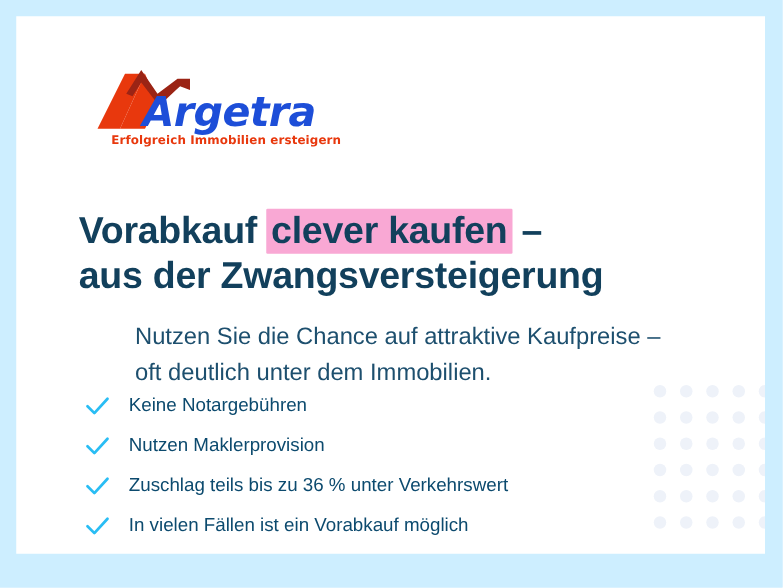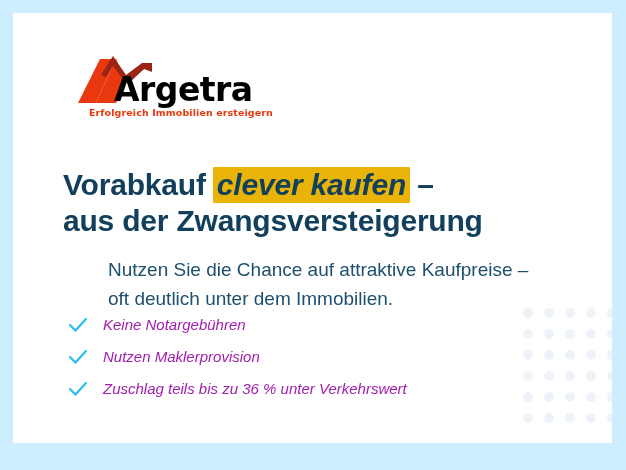--- a/index.html
+++ b/index.html
@@ -67,24 +67,25 @@
     top: 0;
     width: 200px;
     height: 56px;
   }
   #logo-word {
     position: absolute;
     left: 46px;
     top: 20px;
     font-size: 33px;
     font-weight: bold;
-    color: #000000;
+    color: #1d4ed8;
     letter-spacing: -0.5px;
     line-height: 1;
     font-family: "DejaVu Sans", sans-serif;
+    font-style: italic;
   }
   #logo-tagline {
     position: absolute;
     left: 1px;
     top: 54px;
     font-size: 9.5px;
     font-weight: bold;
     color: #e8380d;
     letter-spacing: 0.1px;
     white-space: nowrap;
@@ -125,25 +126,24 @@
     width: 520px;
     z-index: 2;
     font-size: 30px;
     font-weight: bold;
     color: #12405c;
     line-height: 36px;
     letter-spacing: -0.2px;
   }
   #headline .ln { display: block; white-space: nowrap; }
   #headline .hl {
-    background: #eab308;
+    background: #f9a8d4;
     padding: 1px 4px 2px 4px;
     margin: 16px -1px;
     border-radius: 1px;
-    font-style: italic;
   }
 
   
   #subheading {
     position: absolute;
     left: 51px;
     top: 223px;
     width: 520px;
     z-index: 2;
     font-size: 19px;
@@ -169,24 +169,23 @@
   }
   .check-icon {
     width: 20px;
     height: 20px;
     flex: 0 0 20px;
     margin-right: 15px;
   }
   .check-icon svg { display: block; }
   .bullet-label {
     font-size: 15px;
-    color: #a21caf;
+    color: #0c4a6e;
     line-height: 20px;
     white-space: nowrap;
-    font-style: italic;
   }
 </style>
 </head>
 <body>
 
 <div id="banner">
   <div id="card">
 
     <div id="dot-grid">
         <i></i>
@@ -263,16 +262,24 @@
         <span class="bullet-label">Nutzen Maklerprovision</span>
       </li>
       <li class="bullet-row">
         <span class="check-icon">
           <svg width="20" height="20" viewBox="0 0 20 20" aria-hidden="true">
               <polyline points="2,10 7.5,15.5 18,4" fill="none" stroke="#29bdf4" stroke-width="2.2" stroke-linecap="round" stroke-linejoin="round"></polyline>
             </svg>
         </span>
         <span class="bullet-label">Zuschlag teils bis zu 36 % unter Verkehrswert</span>
       </li>
+      <li class="bullet-row">
+        <span class="check-icon">
+          <svg width="20" height="20" viewBox="0 0 20 20" aria-hidden="true">
+              <polyline points="2,10 7.5,15.5 18,4" fill="none" stroke="#29bdf4" stroke-width="2.2" stroke-linecap="round" stroke-linejoin="round"></polyline>
+            </svg>
+        </span>
+        <span class="bullet-label">In vielen Fällen ist ein Vorabkauf möglich</span>
+      </li>
     </ul>
 
   </div>
 </div>
 
 </body></html>

